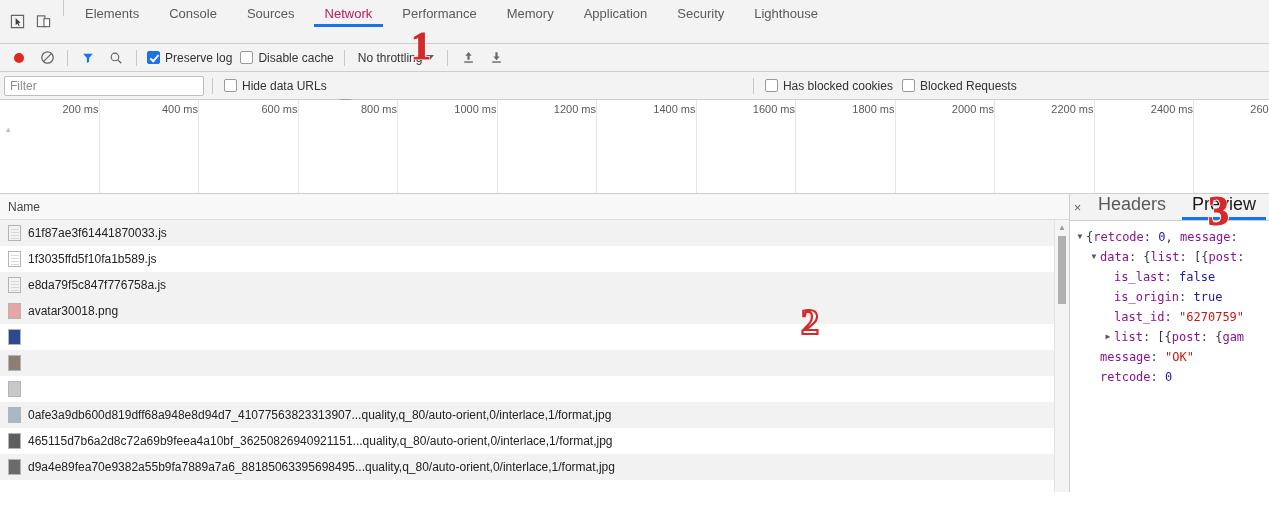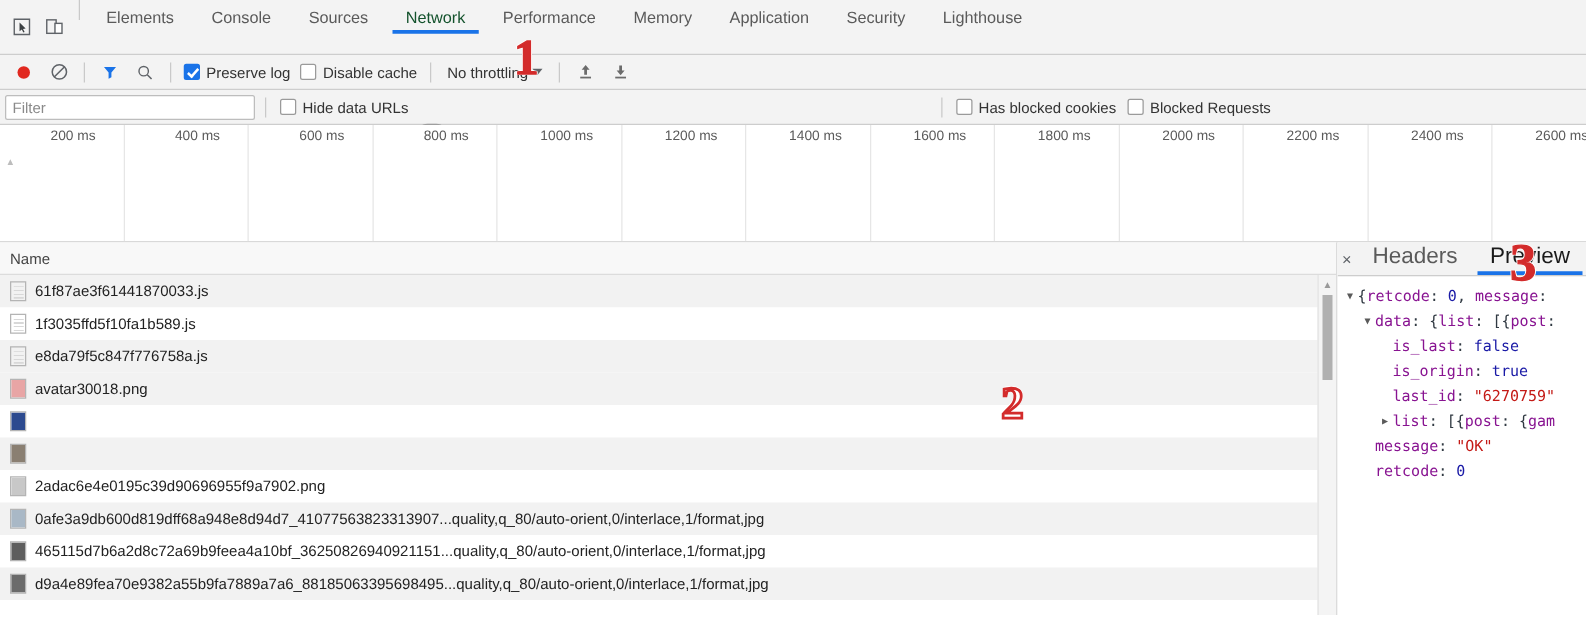--- a/index.html
+++ b/index.html
@@ -35,21 +35,21 @@
   .tabs { display: flex; align-items: stretch; height: 27px; }
   .tab {
     position: relative;
     display: flex; align-items: center;
     padding: 0 15px;
     font-size: 13px;
     color: #5a5a5a;
     cursor: pointer;
     white-space: nowrap;
   }
-  .tab.active { color: #14532d; }
+  .tab.active { color: #be185d; }
   .tab.active::after {
     content: "";
     position: absolute;
     left: 4px; right: 4px; bottom: 0;
     height: 3px;
     background: #1a73e8;
   }
 
   
   .toolbar {
@@ -155,21 +155,21 @@
   }
   .ruler { position: absolute; inset: 0; display: flex; }
   .tick {
     position: relative;
     flex: 1 0 auto;
     border-right: 1px solid #e6e6e6;
     height: 100%;
   }
   .tick span {
     position: absolute;
-    right: 22px; top: 3px;
+    right: 0; top: 3px;
     font-size: 11px;
     color: #5a5a5a;
     white-space: nowrap;
   }
   .ov-handle {
     position: absolute;
     left: 6px; top: 26px;
     width: 7px; height: 7px;
     color: #bdbdbd;
     font-size: 9px;
@@ -549,21 +549,20 @@
           </div>
           <div class="row odd">
             <span class="r-ico ic-img">
               <i style="background: rgb(138, 127, 114);"></i>
             </span>
           </div>
           <div class="row even">
             <span class="r-ico ic-img">
               <i style="background: rgb(200, 200, 200);"></i>
             </span>
-            <span class="r-name">2adac6e4e0195c39d90696955f9a7902.png</span>
           </div>
           <div class="row odd">
             <span class="r-ico ic-img">
               <i style="background: rgb(169, 184, 198);"></i>
             </span>
             <span class="r-name">0afe3a9db600d819dff68a948e8d94d7_41077563823313907...quality,q_80/auto-orient,0/interlace,1/format,jpg</span>
           </div>
           <div class="row even">
             <span class="r-ico ic-img">
               <i style="background: rgb(94, 94, 94);"></i>

